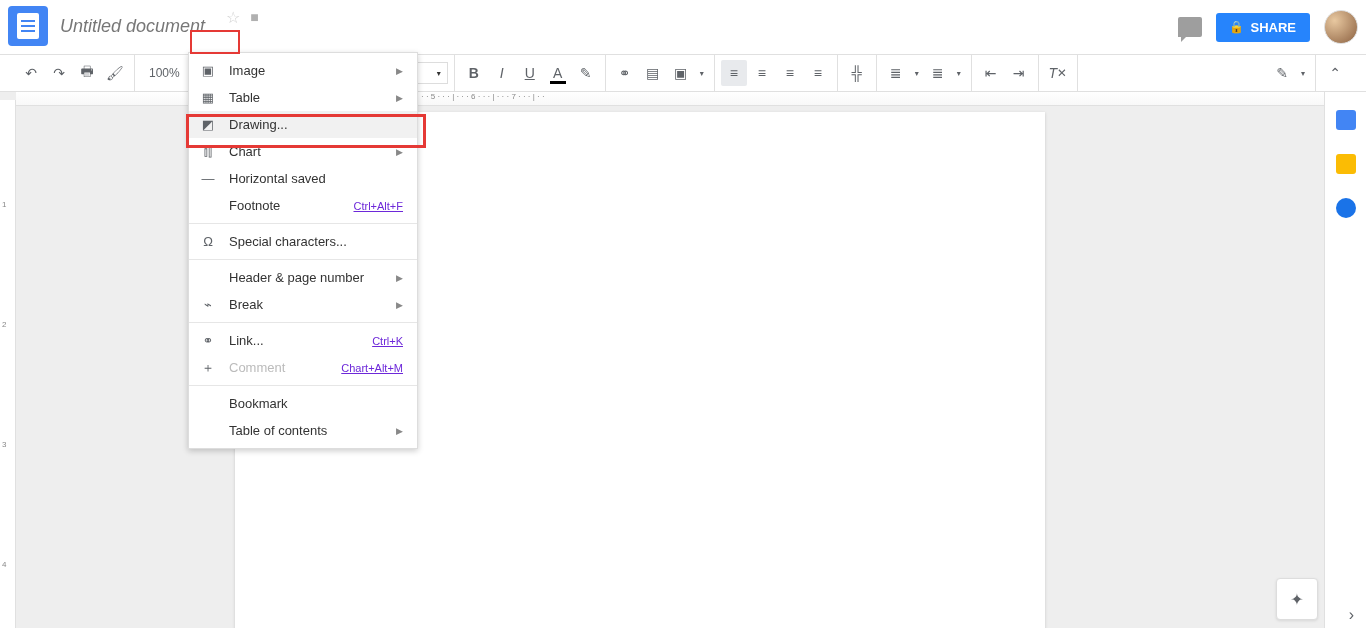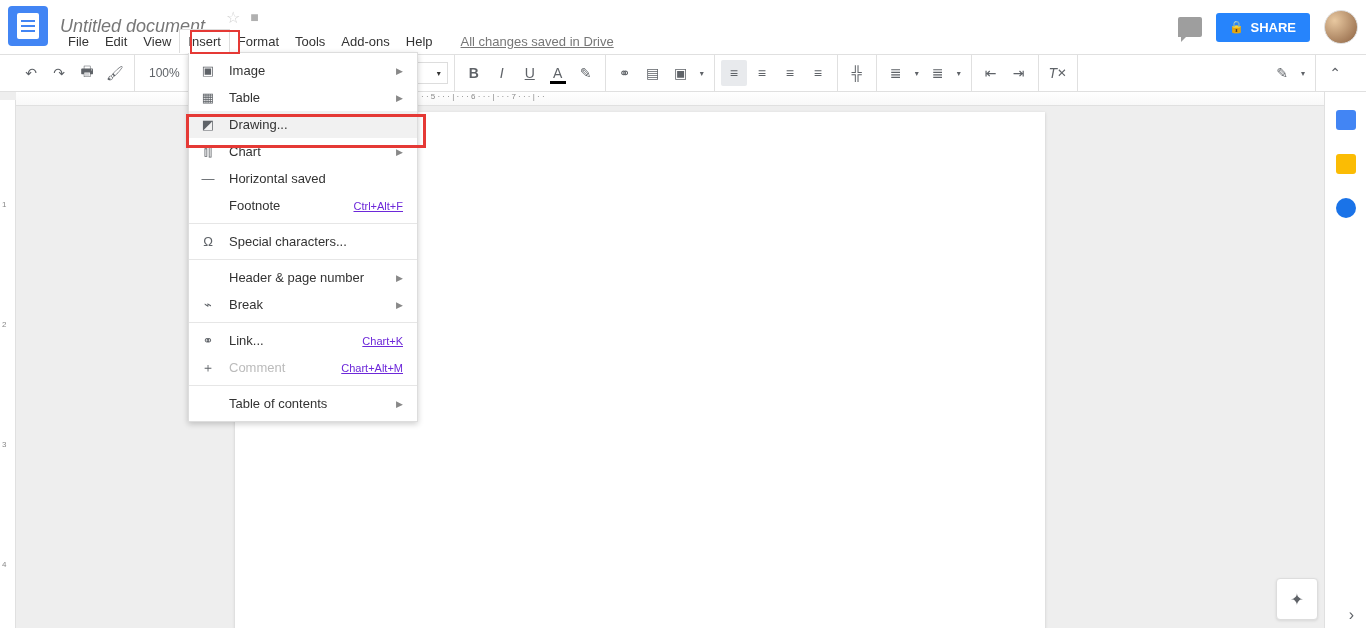--- a/index.html
+++ b/index.html
@@ -76,31 +76,20 @@
         <div class="logo-line"></div>
         <div class="logo-line"></div>
       </div>
   </div>
   <div class="header-center">
     <div class="doc-title-row">
       <input class="doc-title" value="Untitled document" style="">
       <span class="star-icon">☆</span>
       <span class="folder-icon">■</span>
     </div>
-    <div class="menubar" id="menubar">
-        <div class="menu-item">File</div>
-        <div class="menu-item">Edit</div>
-        <div class="menu-item">View</div>
-        <div class="menu-item active">Insert</div>
-        <div class="menu-item">Format</div>
-        <div class="menu-item">Tools</div>
-        <div class="menu-item">Add-ons</div>
-        <div class="menu-item">Help</div>
-        <span class="saved-msg">All changes saved in Drive</span>
-      </div>
   </div>
   <div class="header-right">
     <div class="comments-btn"></div>
     <div class="share-btn">
       <span class="lock-icon">🔒</span>
       <span>SHARE</span>
     </div>
     <div class="avatar"></div>
   </div>
 </div>
@@ -244,29 +233,33 @@
     </div>
     <div class="dd-item">
       <div class="dd-icon">⌁</div>
       <div class="dd-label">Break</div>
       <div class="dd-arrow">▶</div>
     </div>
     <div class="dd-sep"></div>
     <div class="dd-item">
       <div class="dd-icon">⚭</div>
       <div class="dd-label">Link...</div>
-      <div class="dd-shortcut">Chart+K</div>
+      <div class="dd-shortcut">Ctrl+K</div>
     </div>
     <div class="dd-item disabled">
       <div class="dd-icon">＋</div>
       <div class="dd-label">Comment</div>
       <div class="dd-shortcut">Chart+Alt+M</div>
     </div>
     <div class="dd-sep"></div>
     <div class="dd-item">
       <div class="dd-icon"></div>
+      <div class="dd-label">Bookmark</div>
+    </div>
+    <div class="dd-item">
+      <div class="dd-icon"></div>
       <div class="dd-label">Table of contents</div>
       <div class="dd-arrow">▶</div>
     </div>
   </div>
 
 <div class="highlight-menu"></div>
 <div class="highlight-box"></div>
 
 </body></html>

